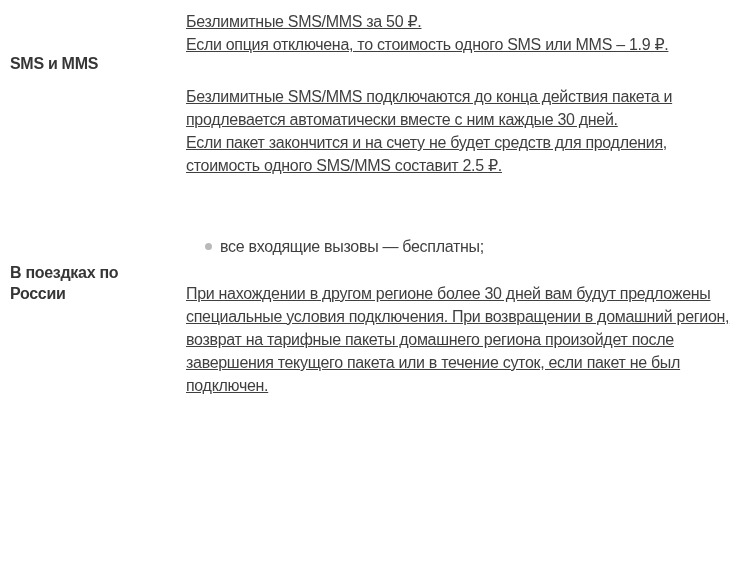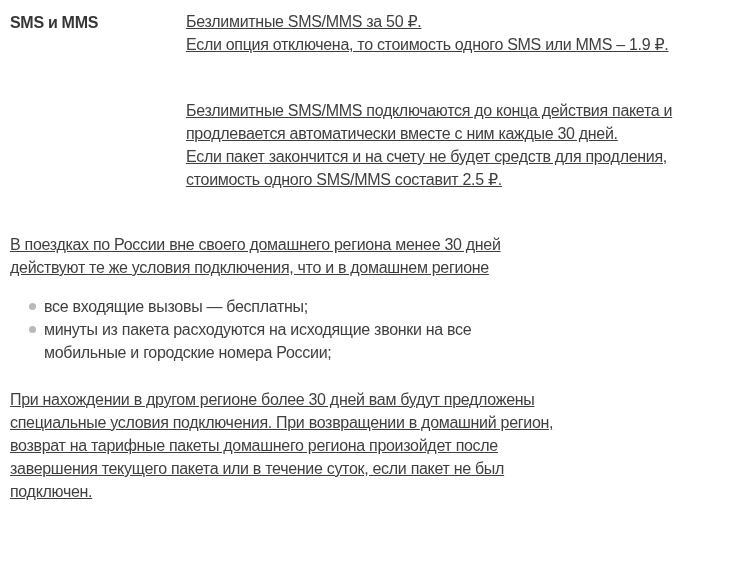--- a/index.html
+++ b/index.html
@@ -30,32 +30,33 @@
     margin-top: 42px;
   }
   .label-col {
     flex: 0 0 176px;
     width: 176px;
     padding-right: 12px;
     padding-top: 2px;
     font-weight: bold;
     line-height: 21px;
     color: var(--label-color);
+    margin-top: 41px;
   }
   .content-col {
     flex: 1 1 auto;
     max-width: 551px;
   }
   .para {
     margin: 0;
     white-space: pre-line;
     text-decoration: underline;
   }
   .content-col > .para + .para {
-    margin-top: 43px;
+    margin-top: 29px;
   }
   ul.bullets {
     list-style: none;
     margin: 16px;
     padding: 0;
   }
   ul.bullets > li {
     position: relative;
     padding-left: 18px;
   }
@@ -82,23 +83,22 @@
     <div class="label-col">SMS и MMS</div>
     <div class="content-col">
       <p class="para">Безлимитные SMS/MMS за 50 ₽.
 Если опция отключена, то стоимость одного SMS или MMS – 1.9 ₽.</p>
       <p class="para">Безлимитные SMS/MMS подключаются до конца действия пакета и продлевается автоматически вместе с ним каждые 30 дней.
 Если пакет закончится и на счету не будет средств для продления, стоимость одного SMS/MMS составит 2.5 ₽.</p>
     </div>
   </section>
 
   <section class="row">
+    <div class="label-col">В поездках по России</div>
     <div class="content-col">
-      <p class="para">В поездках по России вне своего домашнего региона менее 30 дней действуют те же условия подключения, что и в домашнем регионе</p>
       <ul class="bullets">
         <li>все входящие вызовы — бесплатны;</li>
-        <li>минуты из пакета расходуются на исходящие звонки на все мобильные и городские номера России;</li>
       </ul>
       <p class="para">При нахождении в другом регионе более 30 дней вам будут предложены специальные условия подключения. При возвращении в домашний регион, возврат на тарифные пакеты домашнего региона произойдет после завершения текущего пакета или в течение суток, если пакет не был подключен.</p>
     </div>
   </section>
 
 </div>
 
 </body></html>

